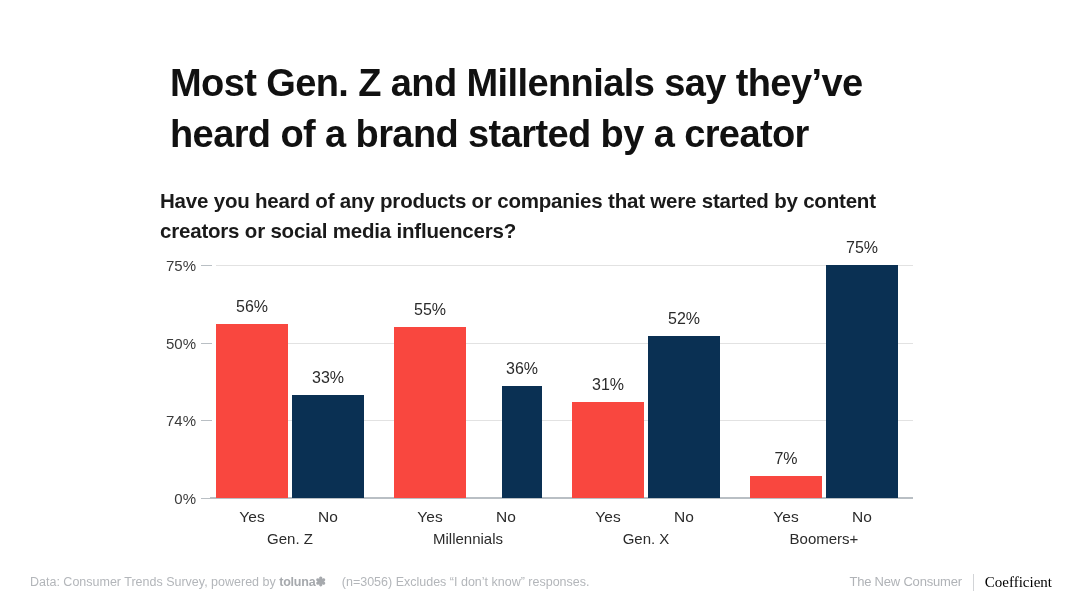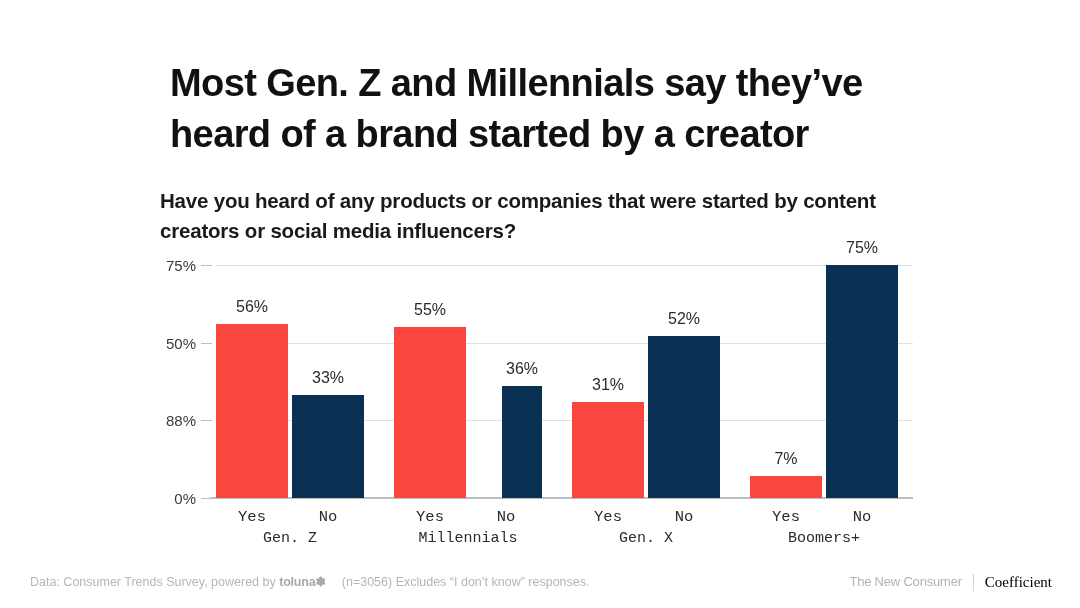--- a/index.html
+++ b/index.html
@@ -113,21 +113,20 @@
     color: #2b2b2b;
     white-space: nowrap;
   }
 
   
   #xaxis {
     position: absolute;
     left: 216px; top: 508px;
     width: 697px;
     display: flex;
-    font-family: Liberation Mono, monospace;
   }
   .xgroup {
     position: relative;
     display: flex;
     justify-content: center;
     gap: 4px;
   }
   .xgroup + .xgroup { margin-left: 30px; }
   .xtick {
     width: 72px;
@@ -199,21 +198,21 @@
 
   <div id="chart">
     <div id="gridlines">
         <div class="gridline" style="top: 66.6667%;"></div>
         <div class="gridline" style="top: 33.3333%;"></div>
         <div class="gridline" style="top: 0%;"></div>
       </div>
     <div id="yticks">
         <div class="ytick" style="top: 100%;">0%</div>
         <div class="ytick-mark" style="top: 100%;"></div>
-        <div class="ytick" style="top: 66.6667%;">88%</div>
+        <div class="ytick" style="top: 66.6667%;">74%</div>
         <div class="ytick-mark" style="top: 66.6667%;"></div>
         <div class="ytick" style="top: 33.3333%;">50%</div>
         <div class="ytick-mark" style="top: 33.3333%;"></div>
         <div class="ytick" style="top: 0%;">75%</div>
         <div class="ytick-mark" style="top: 0%;"></div>
       </div>
     <div class="axis-baseline"></div>
     <div class="groups" id="groups">
         <div class="group">
           <div class="barwrap">

